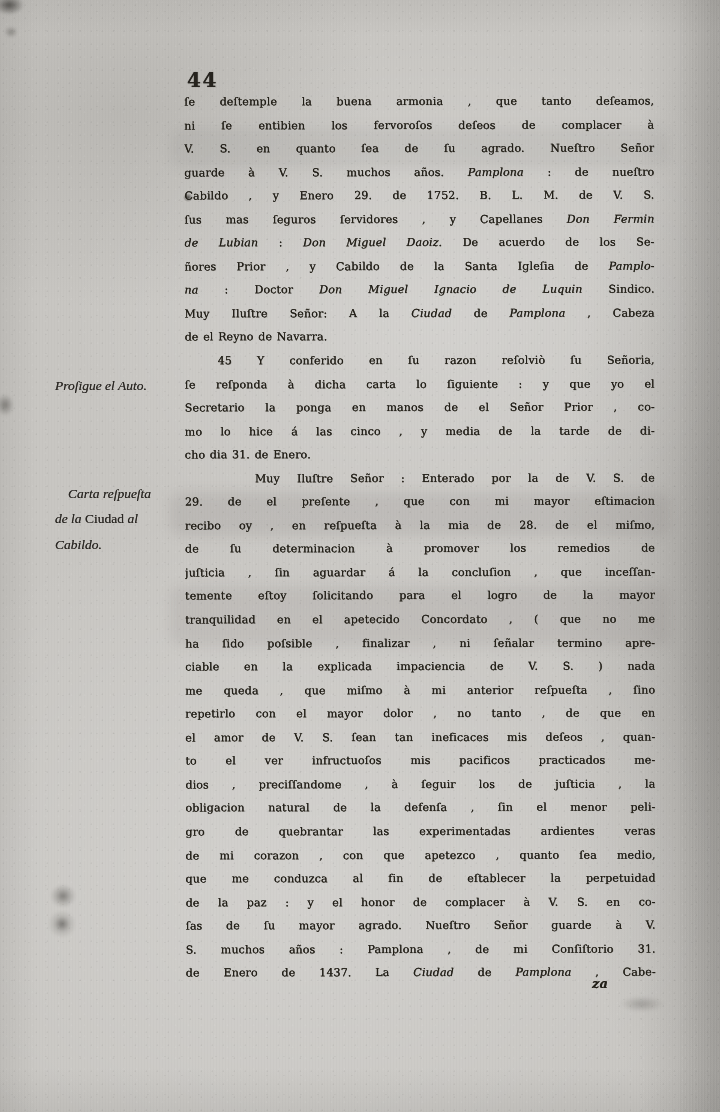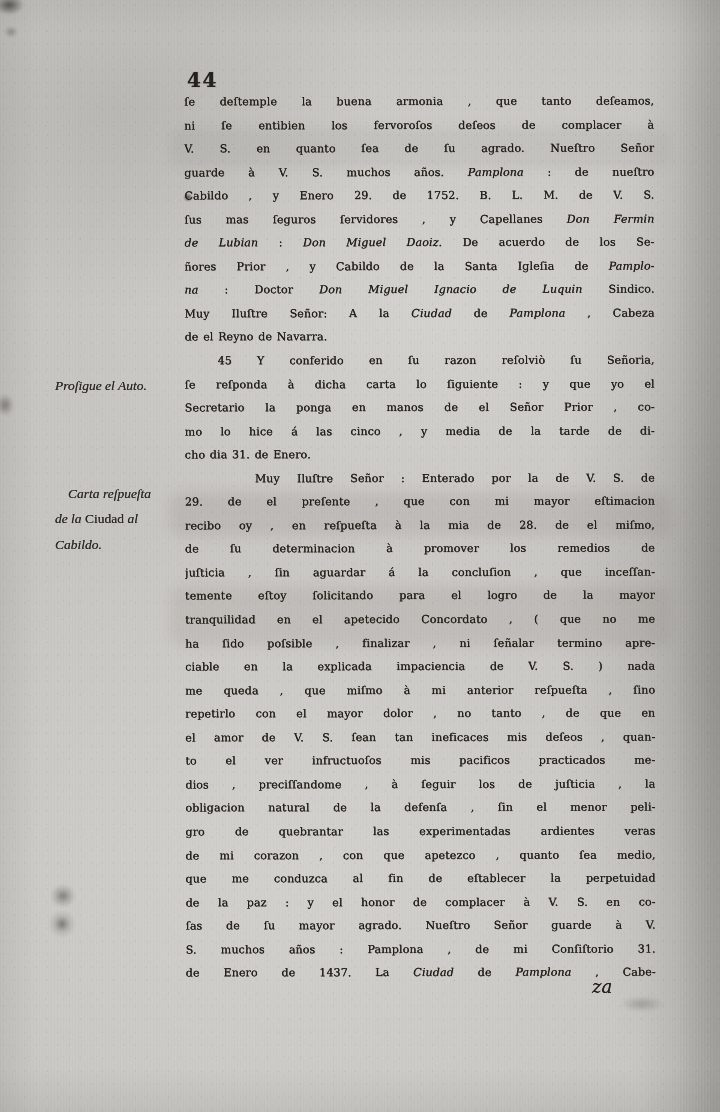--- a/index.html
+++ b/index.html
@@ -81,21 +81,21 @@
     text-shadow:0 0 0.5px rgba(43,40,36,0.8);
     font-family:Liberation Serif, serif;
   }
   .note1{top:376px;}
   .note2{top:481px;}
   .note1 .note-line{line-height:20px;}
   .note2 .note-line{line-height:25.3px;}
   .note2 .note-line:first-child{text-indent:13px;}
   .catchword{
     position:absolute;left:592px;top:976px;
-    font-size:18px;font-weight:400;font-style:italic;
+    font-size:13px;font-weight:700;font-style:italic;
     color:#232019;
     text-shadow:0 0 0.6px rgba(35,32,25,0.85);
   }
 </style>
 </head>
 <body>
 
 <div id="screen">
   <div class="paper"></div>
   <div class="grain"></div>

